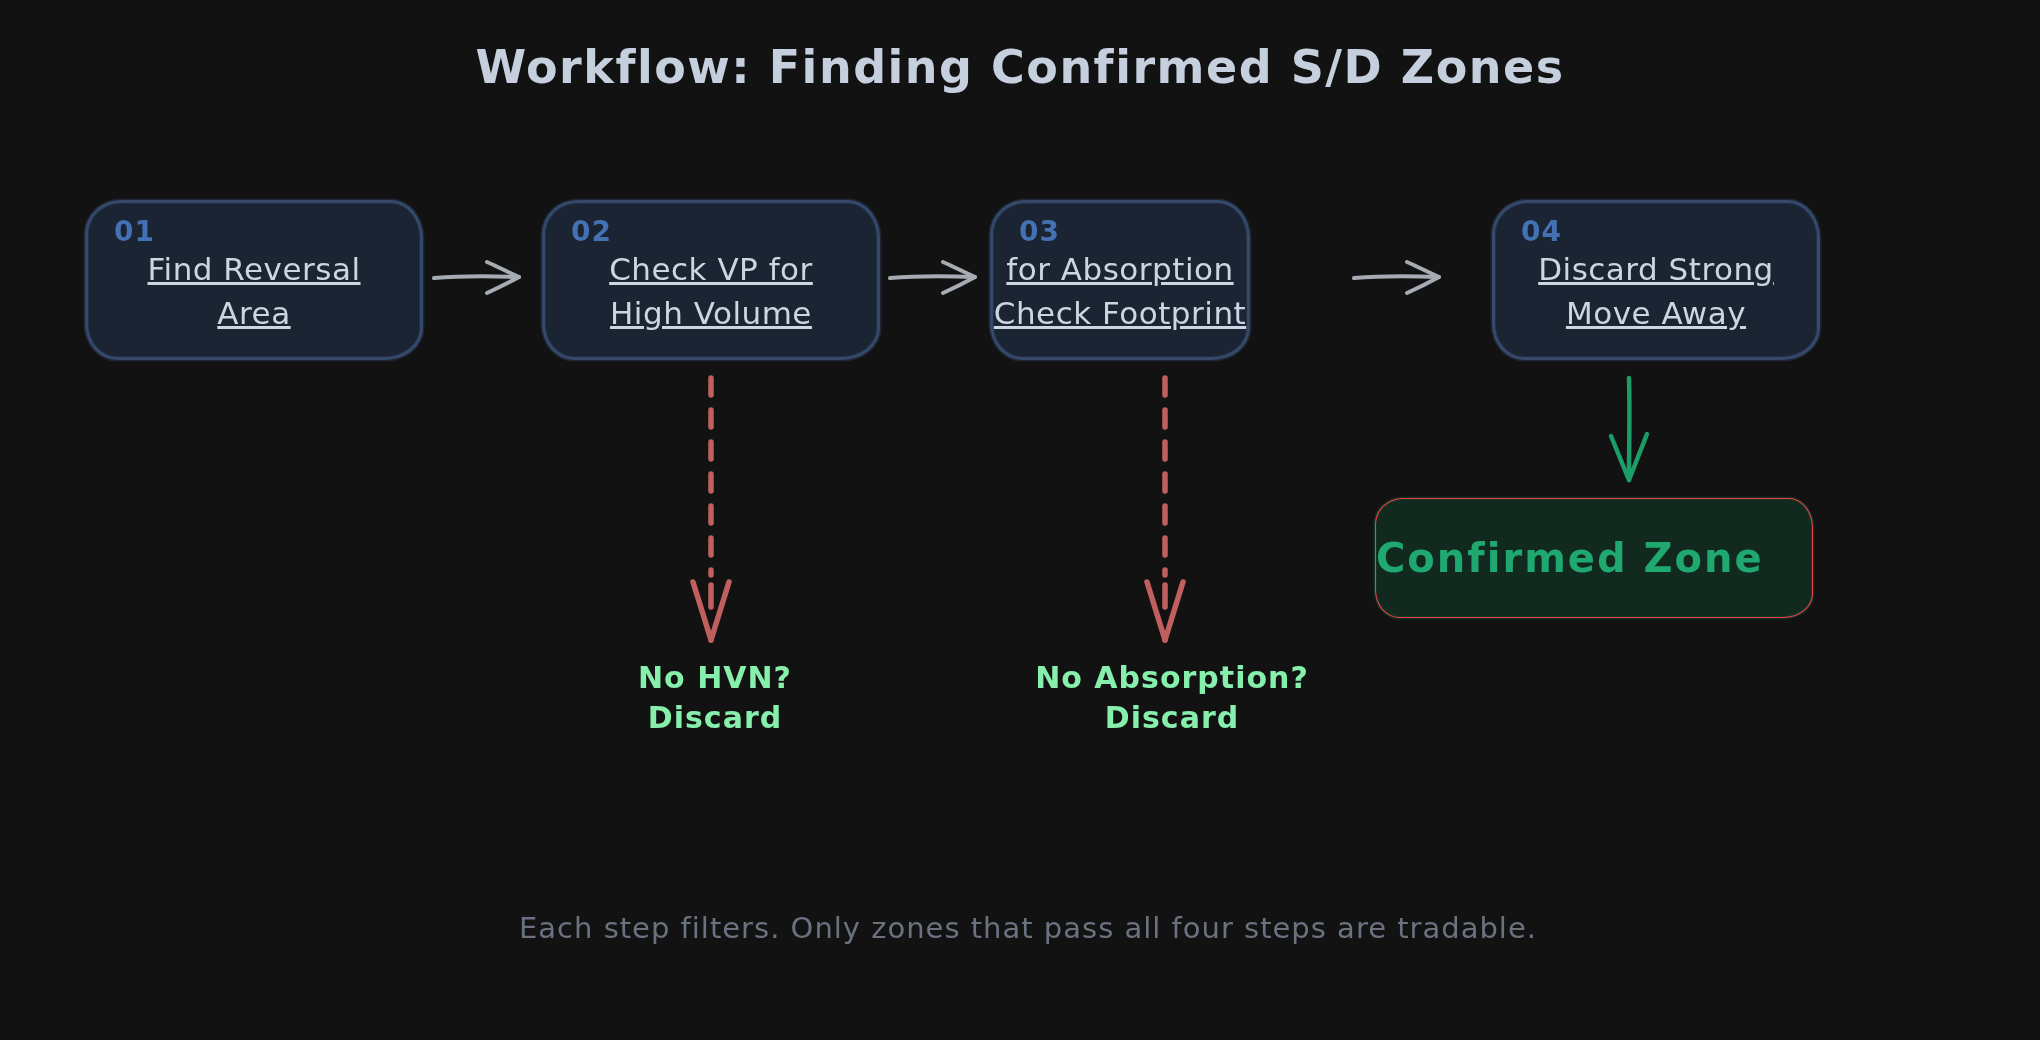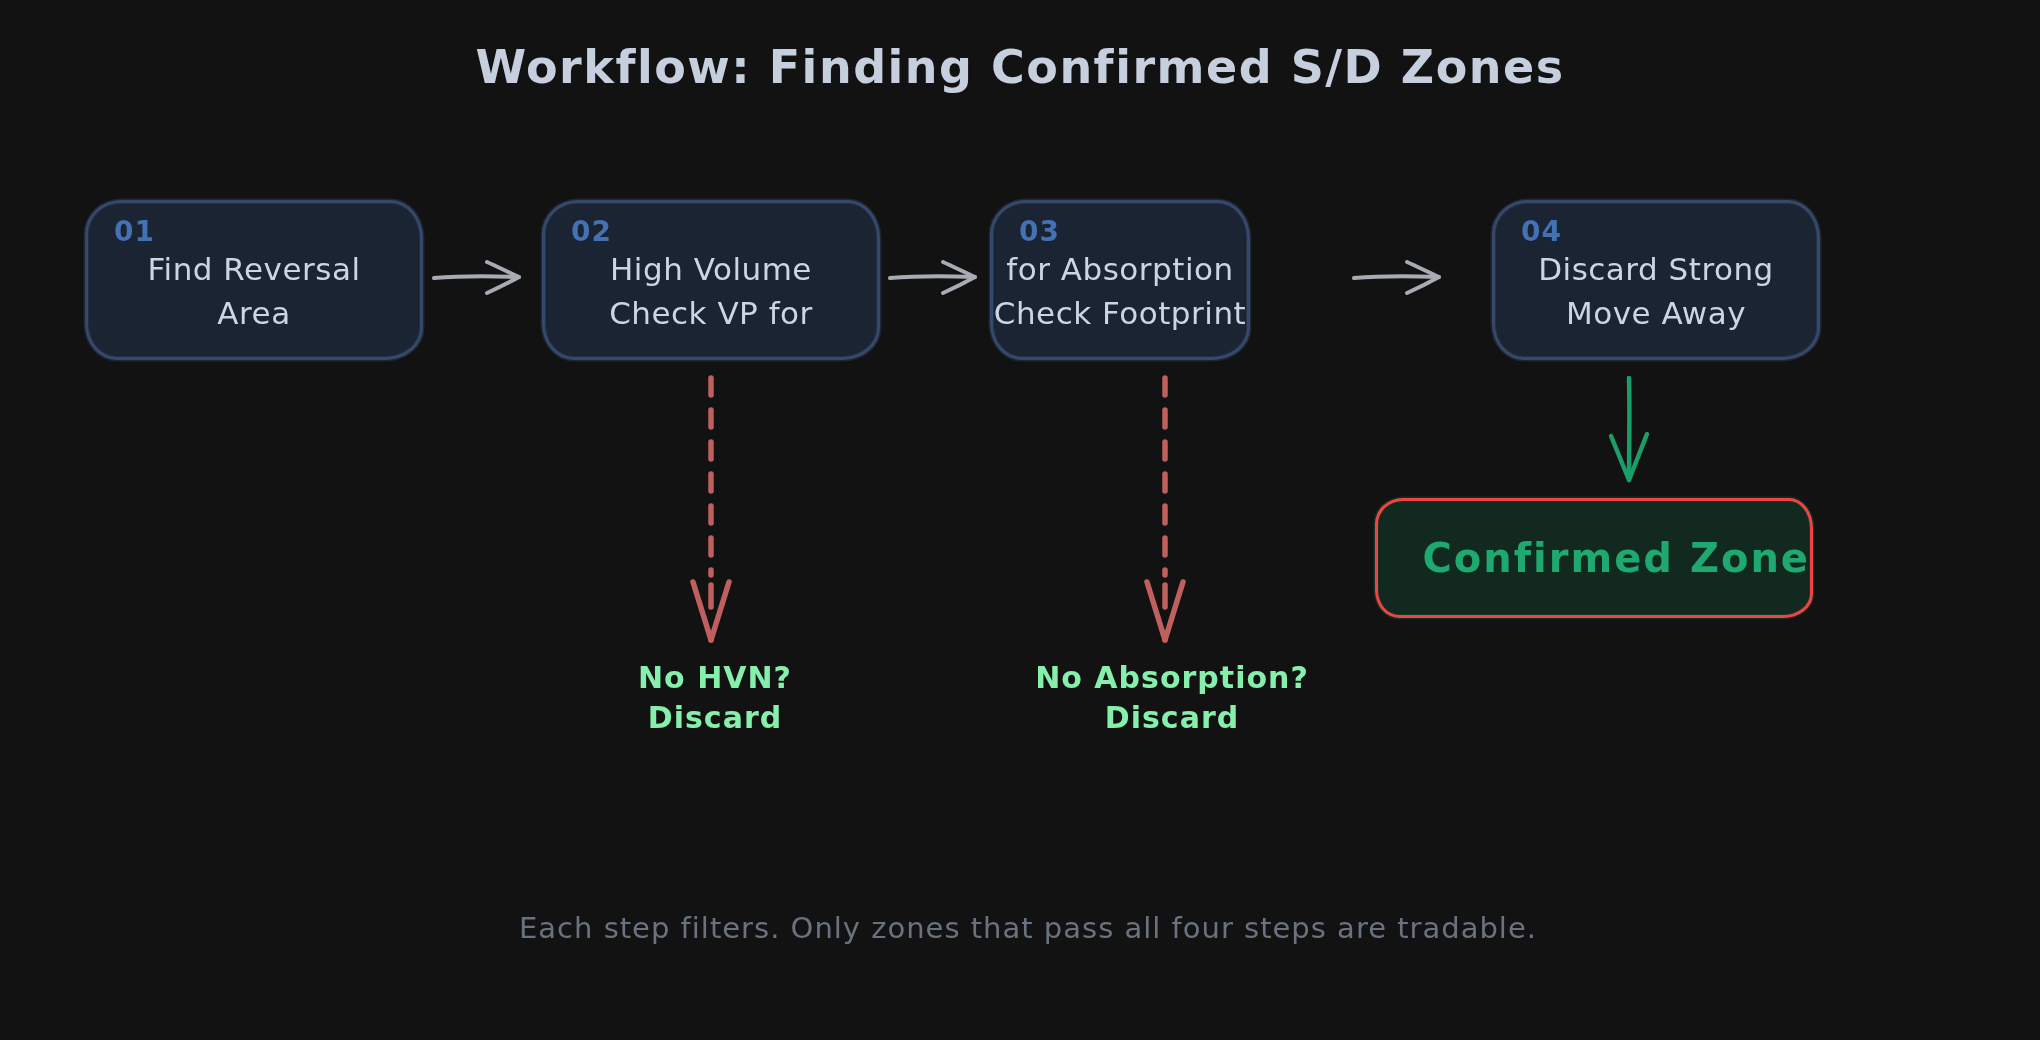--- a/index.html
+++ b/index.html
@@ -51,21 +51,21 @@
     top: 44px;
     left: 0;
     width: 100%;
     text-align: center;
     font-size: 31px;
     font-weight: 500;
     line-height: 44px;
     color: #ccd5e2;
     letter-spacing: 0.5px;
   }
-  .step-label span { display: block; }
+  .step-label span { display: block; text-decoration: underline; }
   .arrow { position: absolute; }
   .discard-label {
     position: absolute;
     top: 658px;
     width: 340px;
     text-align: center;
     font-size: 30px;
     font-weight: 600;
     line-height: 40px;
     color: #86efac;
@@ -73,26 +73,26 @@
   }
   .discard-label span { display: block; }
   .result-box {
     position: absolute;
     left: 1375px;
     top: 498px;
     width: 438px;
     height: 120px;
     box-sizing: border-box;
     background: #12291f;
-    border: 3px solid #ef4444;
+    border: 1px solid #ef4444;
     border-radius: 28px 24px 30px 24px / 26px 30px 24px 28px;
     box-shadow: 0 0 0 1.5px rgba(25, 95, 65, 0.35), inset 0 0 0 1px rgba(25, 95, 65, 0.25);
     display: flex;
     align-items: center;
-    justify-content: flex-end;
+    justify-content: flex-start;
   }
   .result-label {
     font-size: 40px;
     font-weight: 700;
     letter-spacing: 2px;
     color: #1fa870;
   }
   .caption {
     position: absolute;
     top: 900px;
@@ -118,22 +118,22 @@
     <span class="step-num">01</span>
     <div class="step-label">
       <span>Find Reversal</span>
       <span>Area</span>
     </div>
   </div>
 
   <div class="step-box" style="left:542px; width:338px;">
     <span class="step-num">02</span>
     <div class="step-label">
+      <span>Check VP for</span>
       <span>High Volume</span>
-      <span>Check VP for</span>
     </div>
   </div>
 
   <div class="step-box" style="left:990px; width:260px;">
     <span class="step-num">03</span>
     <div class="step-label">
       <span>for Absorption</span>
       <span>Check Footprint</span>
     </div>
   </div>

